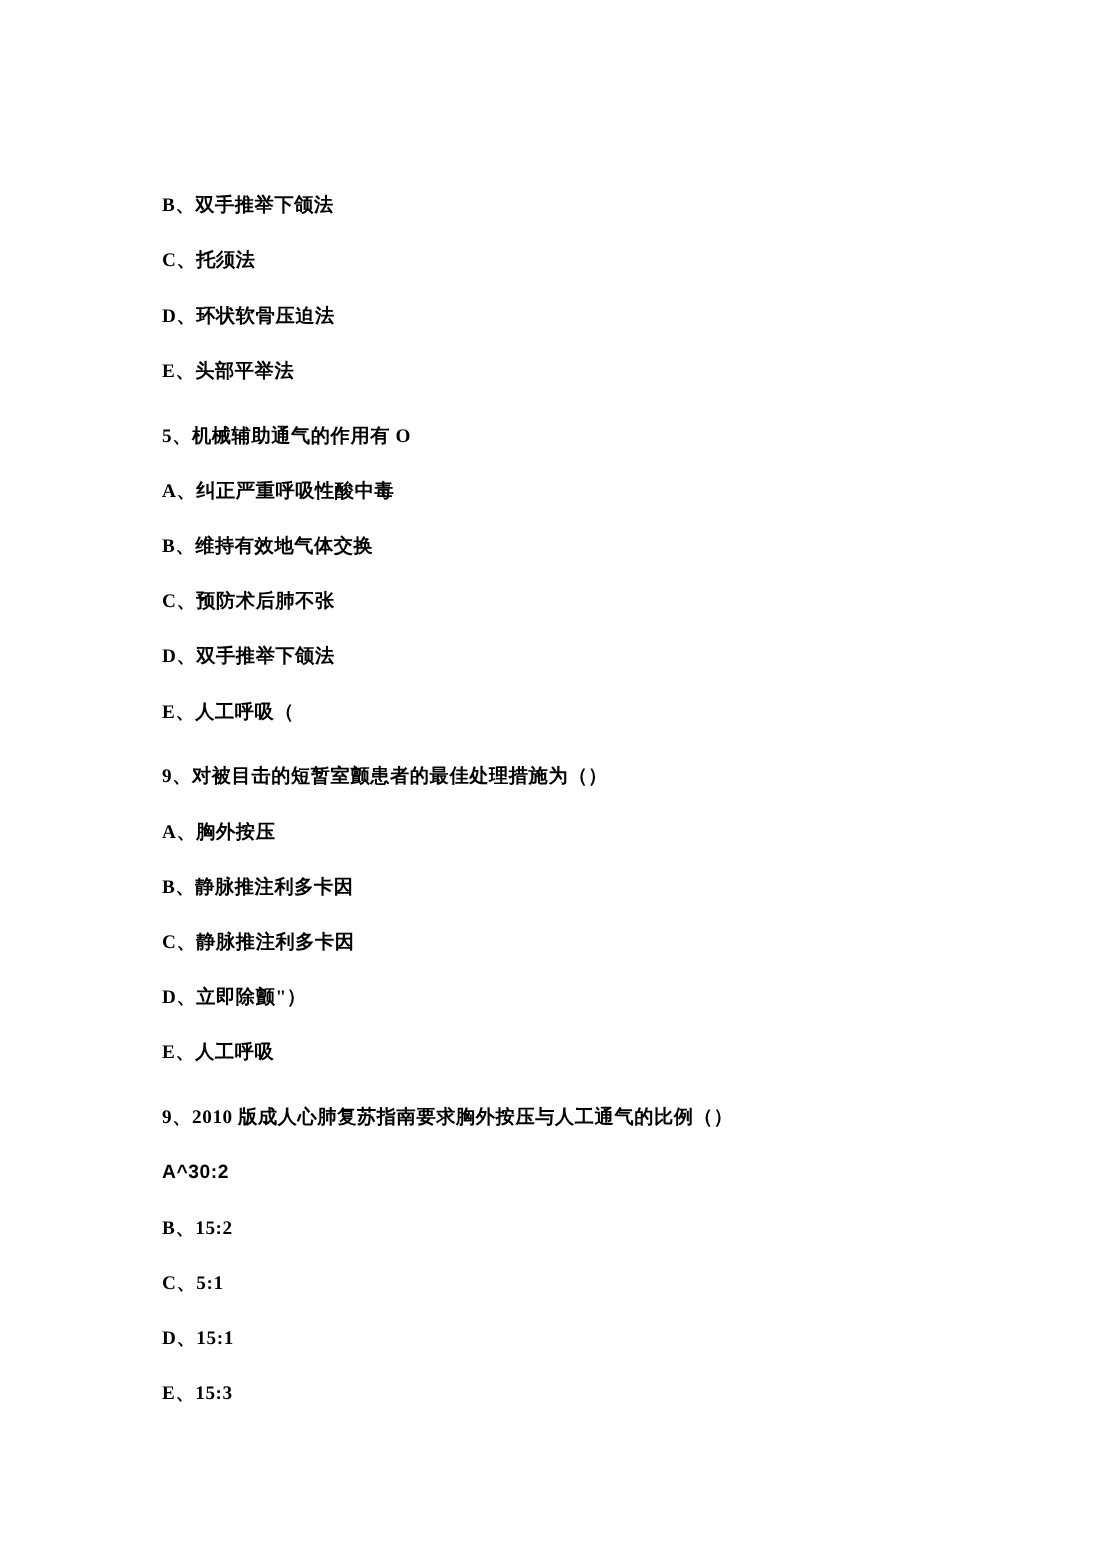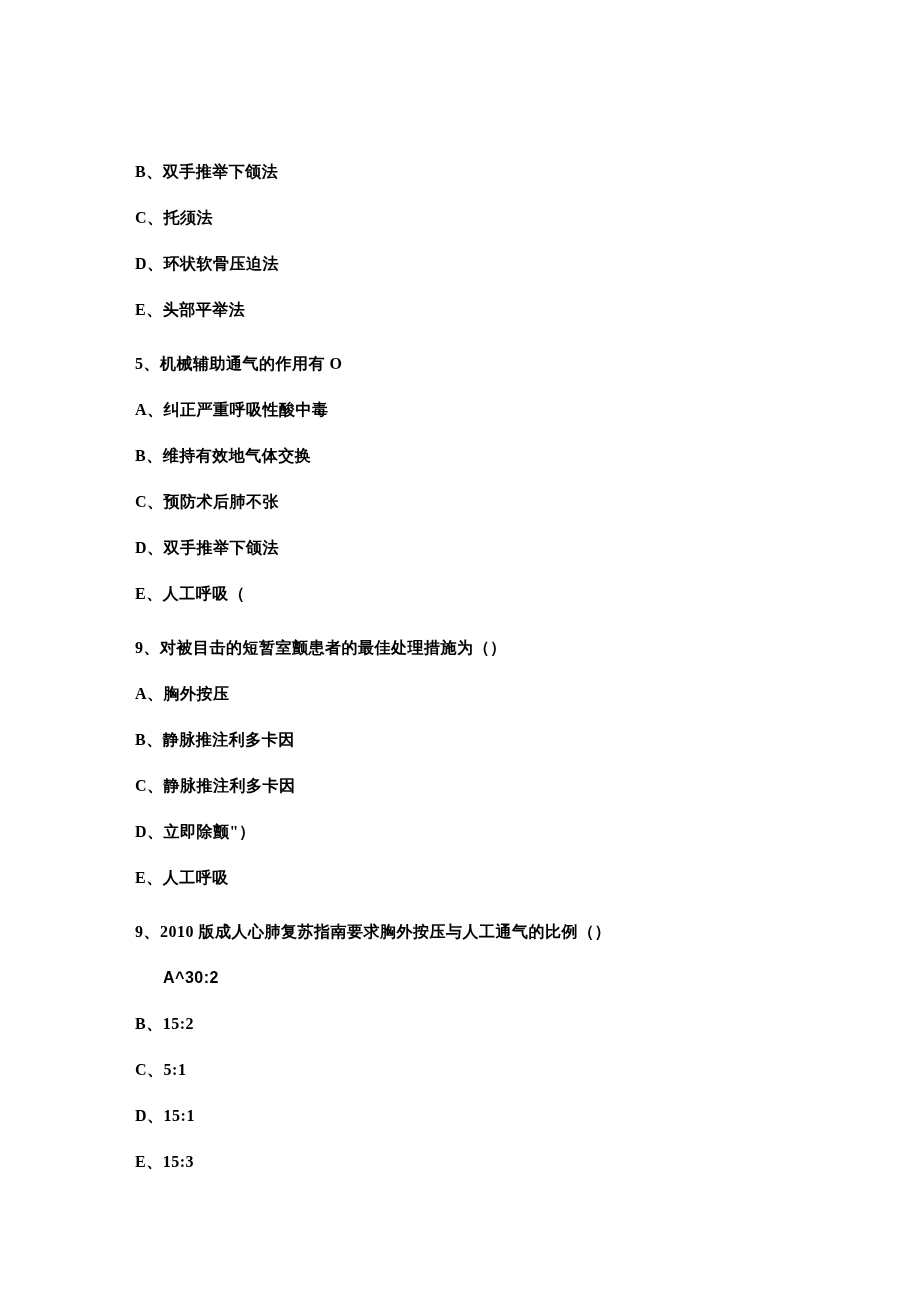--- a/index.html
+++ b/index.html
@@ -15,21 +15,20 @@
     font-size: 16px;
     line-height: 1.5;
     margin-bottom: 22px;
     letter-spacing: 0.5px;
   }
   .group-gap {
     margin-top: 30px;
   }
   .sans {
     font-family: Arial, "Helvetica", sans-serif;
-    margin-left: 28px;
   }
 </style>
 </head>
 <body>
 
 <div class="line">B、双手推举下颌法</div>
 <div class="line">C、托须法</div>
 <div class="line">D、环状软骨压迫法</div>
 <div class="line">E、头部平举法</div>
 

